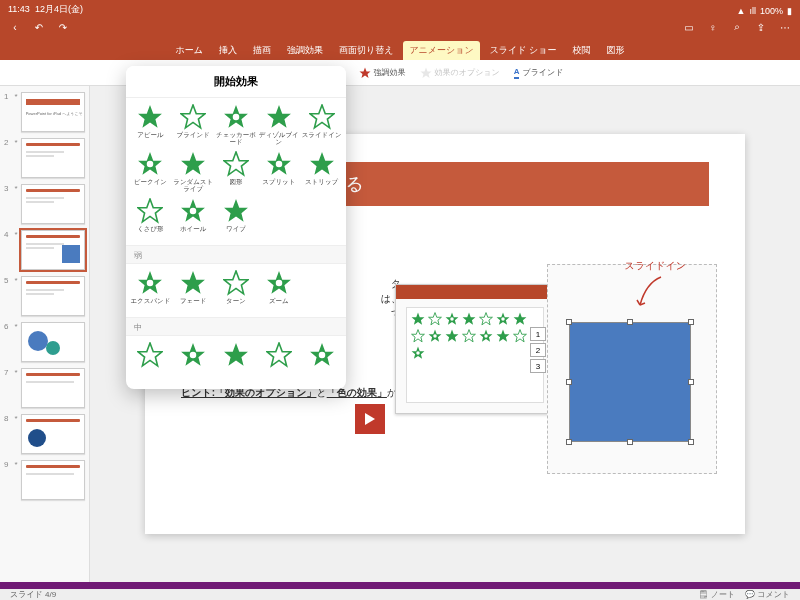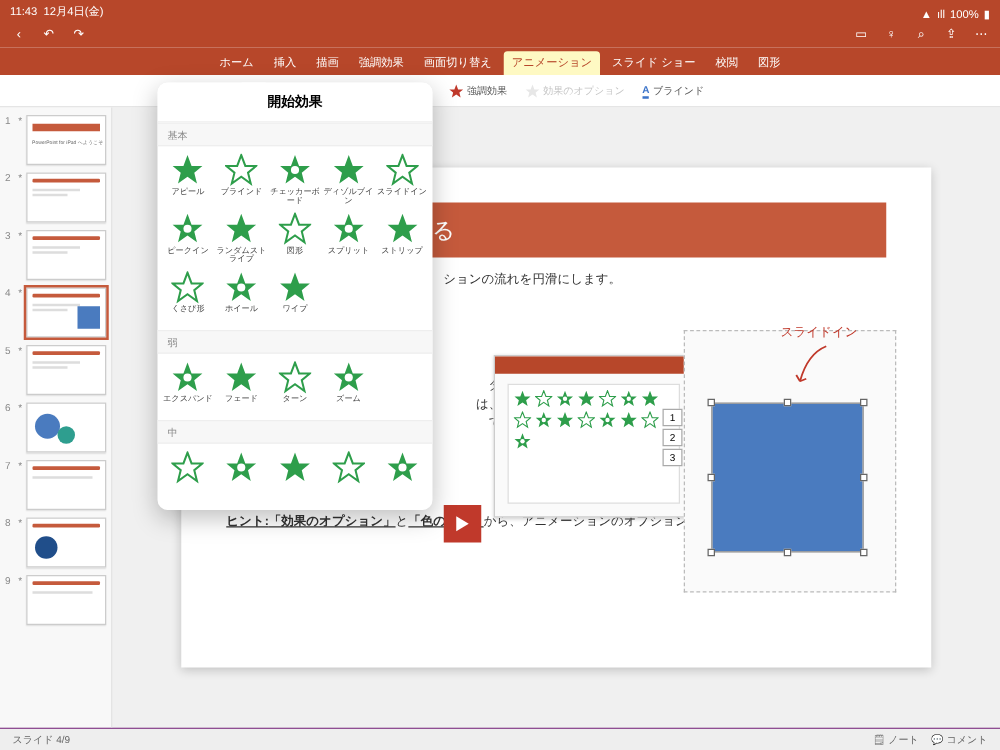--- a/index.html
+++ b/index.html
@@ -70,21 +70,21 @@
   .popover { position:absolute; left:126px; top:66px; width:220px; background:#fff; border-radius:8px; box-shadow:0 6px 20px rgba(0,0,0,.25); overflow:hidden; z-index:50; }
   .popover .arrowup { position:absolute; top:-7px; left:70px; width:14px; height:14px; background:#fff; transform:rotate(45deg); box-shadow:-2px -2px 3px rgba(0,0,0,.06); }
   .popover .pophdr { text-align:center; font-size:11px; font-weight:600; padding:8px 0; border-bottom:1px solid #eee; position:relative; background:#fff; }
   .popover .section { padding:4px 6px 2px 8px; font-size:8px; color:#888; background:#f7f7f7; border-top:1px solid #eee; border-bottom:1px solid #eee; }
   .popover .grid { display:grid; grid-template-columns: repeat(5, 1fr); gap:2px; padding:4px 4px; }
   .popover .cell { display:flex; flex-direction:column; align-items:center; gap:1px; padding:2px 0; }
   .popover .cell .bigstar { width:26px; height:26px; }
   .popover .cell .lbl { font-size:6.5px; color:#444; text-align:center; line-height:1.1; height:14px; }
 
   
-  .bottombar { height:18px; background:#eee; border-top:1px solid #701a75; display:flex; align-items:center; padding:0 10px; font-size:8px; color:#666; }
+  .bottombar { height:18px; background:#eee; border-top:7px solid #701a75; display:flex; align-items:center; padding:0 10px; font-size:8px; color:#666; }
   .bottombar .right { margin-left:auto; display:flex; gap:10px; align-items:center;text-align:right; }
 
   .iconbtn { width:14px; height:14px; display:inline-flex; align-items:center; justify-content:center; }
 </style>
 </head>
 <body>
 
 <div class="statusbar">
   <div class="left"><span>11:43</span>&nbsp;&nbsp;<span>12月4日(金)</span></div>
   <div class="center"></div>
@@ -241,21 +241,20 @@
           <div style="position:absolute;left:4px;top:12px;right:10px;height:2px;background:#ddd"></div>
         </div>
       </div>
     </div>
 
   <div class="canvas">
     <div class="slide">
       <div class="titleblock">
         <span style="opacity:.0">ス</span><span>ションを設定する</span>
       </div>
-      <p><span style="opacity:0">スライド上のオブジェクトにアニメー</span><span>ションの流れを円滑にします。</span></p>
       <p style="margin-top:4px;">実</p>
       <p style="margin-top:36px; text-align:left; width:220px;">1.<br>2.<span style="float:right">タ</span><br><span style="float:right">は、</span><br><span style="float:right">で</span></p>
       <p style="margin-top:48px;">3. <span>イドショーを表示します。</span></p>
       <p class="hint">
         <b>ヒント:</b><b>「効果のオプション」</b><span>と</span><b>「色の効果」</b><span>から、アニメーションのオプションを選択できます。</span>
       </p>
 
       <div class="playbtn"></div>
 
       <div class="screenshot-mini">
@@ -345,21 +344,20 @@
   <div class="right">
     <span>🗒 <span>ノート</span></span>
     <span>💬 <span>コメント</span></span>
   </div>
 </div>
 
 <div class="popover">
   <div class="arrowup"></div>
   <div class="pophdr">開始効果</div>
   <div id="popoverbody">
-      <div class="section">基本</div>
       <div class="grid">
         <div class="cell">
           <div class="bigstar"><svg viewBox="0 0 24 24">
               <polygon points="12,1 15,9 23,9 17,14 19,22 12,17 5,22 7,14 1,9 9,9" fill="#2e9e4b"></polygon>
             </svg></div>
           <div class="lbl">アピール</div>
         </div>
         <div class="cell">
           <div class="bigstar"><svg viewBox="0 0 24 24">
               <polygon points="12,1 15,9 23,9 17,14 19,22 12,17 5,22 7,14 1,9 9,9" fill="none" stroke="#2e9e4b" stroke-width="1.5"></polygon>

